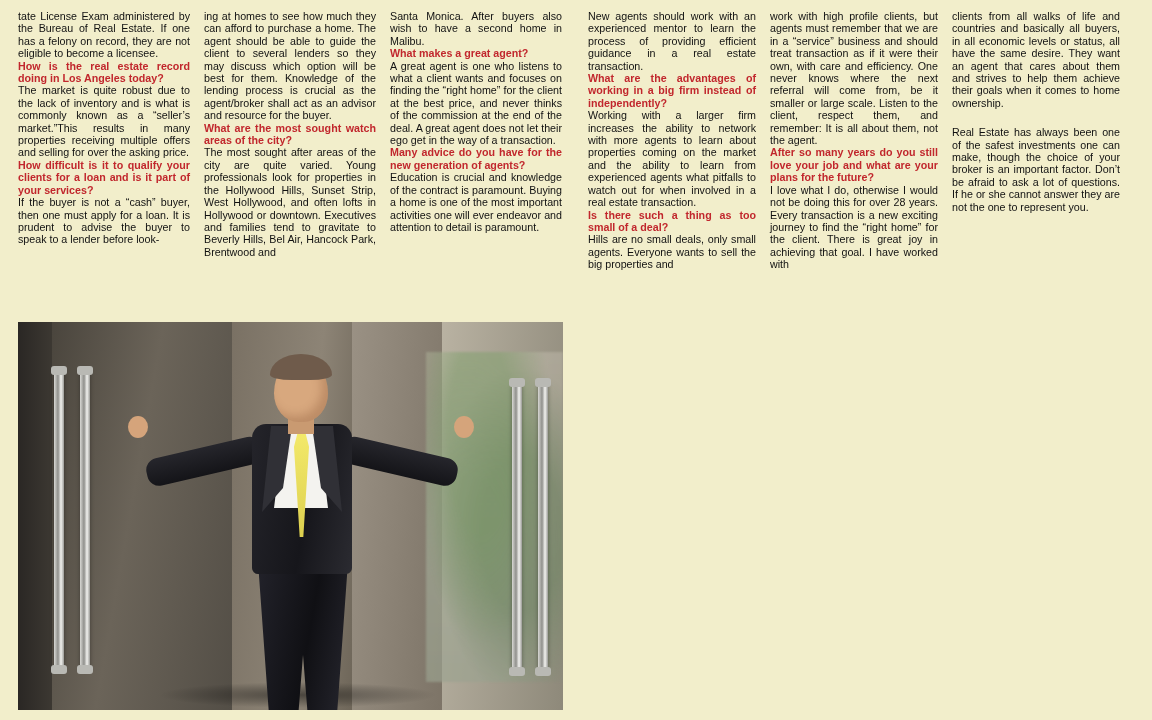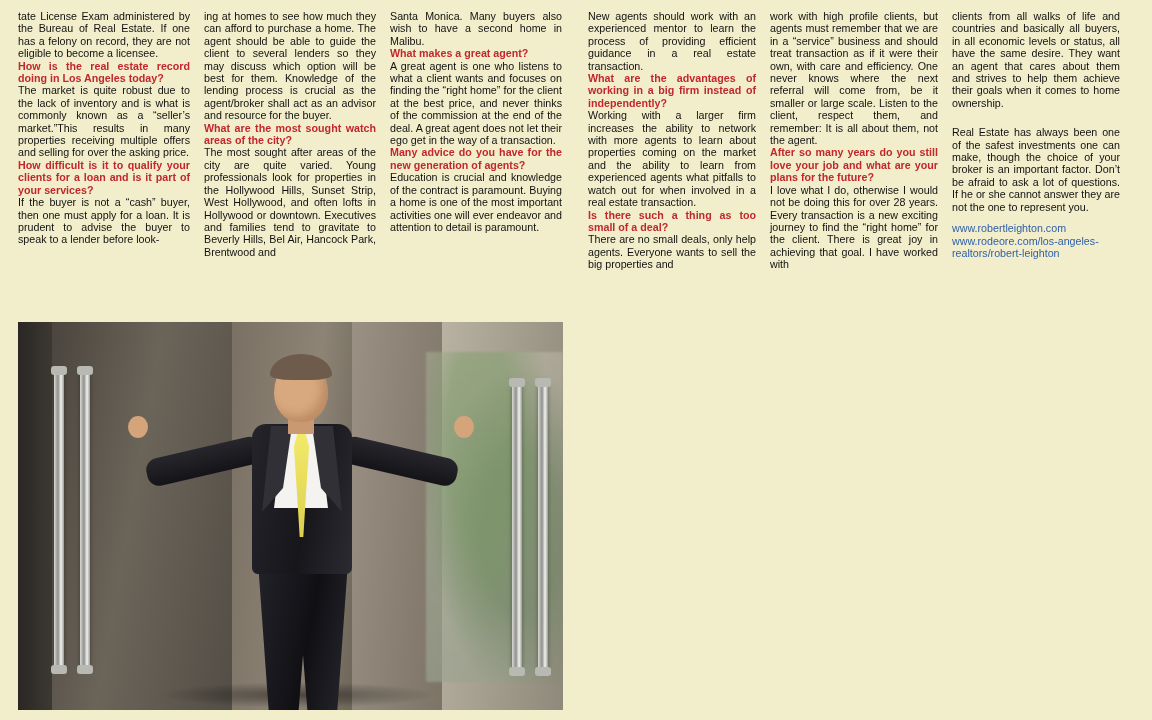--- a/index.html
+++ b/index.html
@@ -229,21 +229,21 @@
         <p class="a">If the buyer is not a “cash” buyer, then one must apply for a loan. It is prudent to advise the buyer to speak to a lender before look-</p>
       </div>
 
       <div class="col">
         <p class="a">ing at homes to see how much they can afford to purchase a home. The agent should be able to guide the client to several lenders so they may discuss which option will be best for them. Knowledge of the lending process is crucial as the agent/broker shall act as an advisor and resource for the buyer.</p>
         <p class="q">What are the most sought watch areas of the city?</p>
         <p class="a">The most sought after areas of the city are quite varied. Young professionals look for properties in the Hollywood Hills, Sunset Strip, West Hollywood, and often lofts in Hollywood or downtown. Executives and families tend to gravitate to Beverly Hills, Bel Air, Hancock Park, Brentwood and</p>
       </div>
 
       <div class="col">
-        <p class="a">Santa Monica. Many buyers also wish to have a second home in Malibu.</p>
+        <p class="a">Santa Monica. After buyers also wish to have a second home in Malibu.</p>
         <p class="q">What makes a great agent?</p>
         <p class="a">A great agent is one who listens to what a client wants and focuses on finding the “right home” for the client at the best price, and never thinks of the commission at the end of the deal. A great agent does not let their ego get in the way of a transaction.</p>
         <p class="q">Many advice do you have for the new generation of agents?</p>
         <p class="a">Education is crucial and knowledge of the contract is paramount. Buying a home is one of the most important activities one will ever endeavor and attention to detail is paramount.</p>
       </div>
 
     </div>
 
     <div class="photo-wrap photo-left">
       <div class="doorscene">
@@ -293,36 +293,32 @@
   </div>
 
   <div class="page page-right">
     <div class="cols">
 
       <div class="col">
         <p class="a">New agents should work with an experienced mentor to learn the process of providing efficient guidance in a real estate transaction.</p>
         <p class="q">What are the advantages of working in a big firm instead of independently?</p>
         <p class="a">Working with a larger firm increases the ability to network with more agents to learn about properties coming on the market and the ability to learn from experienced agents what pitfalls to watch out for when involved in a real estate transaction.</p>
         <p class="q">Is there such a thing as too small of a deal?</p>
-        <p class="a">There are no small deals, only help agents.  Everyone wants to sell the big properties and</p>
+        <p class="a">Hills are no small deals, only small agents.  Everyone wants to sell the big properties and</p>
       </div>
 
       <div class="col">
         <p class="a">work with high profile clients, but agents must remember that we are in a “service” business and should treat transaction as if it were their own, with care and efficiency.  One never knows where the next referral will come from, be it smaller or large scale. Listen to the client, respect them, and remember: It is all about them, not the agent.</p>
         <p class="q">After so many years do you still love your job and what are your plans for the future?</p>
         <p class="a">I love what I do, otherwise I would not be doing this for over 28 years. Every transaction is a new exciting journey to find the “right home” for the client. There is great joy in achieving that goal. I have worked with</p>
       </div>
 
       <div class="col">
         <p class="a">clients from all walks of life and countries and basically all buyers, in all economic levels or status, all have the same desire. They want an agent that cares about them and strives to help them achieve their goals when it comes to home ownership.</p>
         <p class="a" style="margin-top:17px">Real Estate has always been one of the safest investments one can make, though the choice of your broker is an important factor. Don’t be afraid to ask a lot of questions. If he or she cannot answer they are not the one to represent you.</p>
-        <div class="links">
-          <div>www.robertleighton.com</div>
-          <div>www.rodeore.com/los-angeles-realtors/robert-leighton</div>
-        </div>
       </div>
 
     </div>
 
   </div>
 
   <div class="gutter"></div>
 </div>
 
 </body></html>

